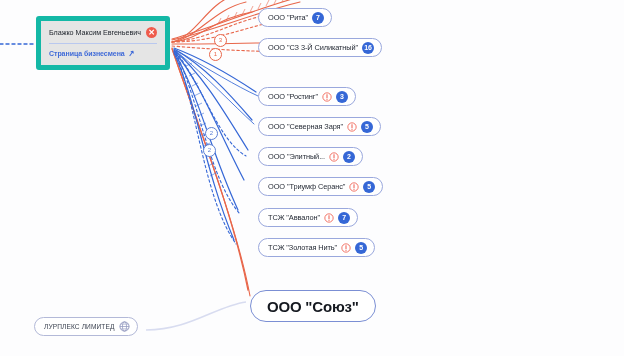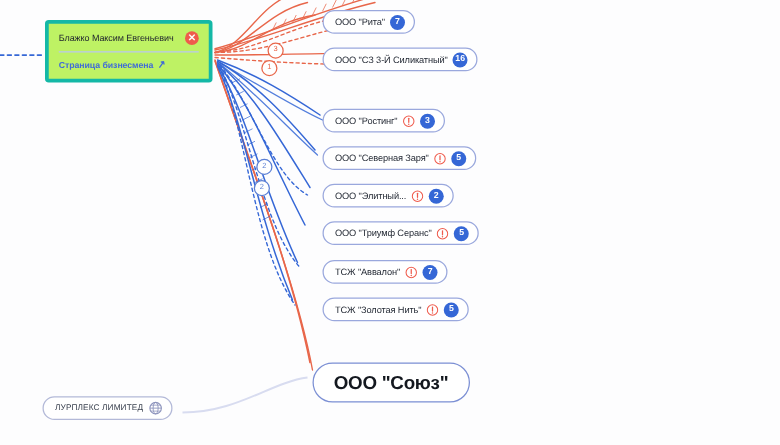--- a/index.html
+++ b/index.html
@@ -25,22 +25,22 @@
     height: 356px;
   }
 
   
   .person-card {
     position: absolute;
     left: 36px;
     top: 16px;
     width: 134px;
     box-sizing: border-box;
-    background: #bef264;
-    border: 3px solid #14b8a6;
+    background: #e5e5e5;
+    border: 5px solid #14b8a6;
     border-radius: 3px;
     padding: 6px 8px 7px 8px;
     z-index: 30;
   }
   .person-name-row {
     display: flex;
     align-items: center;
     justify-content: space-between;
     gap: 4px;
   }

